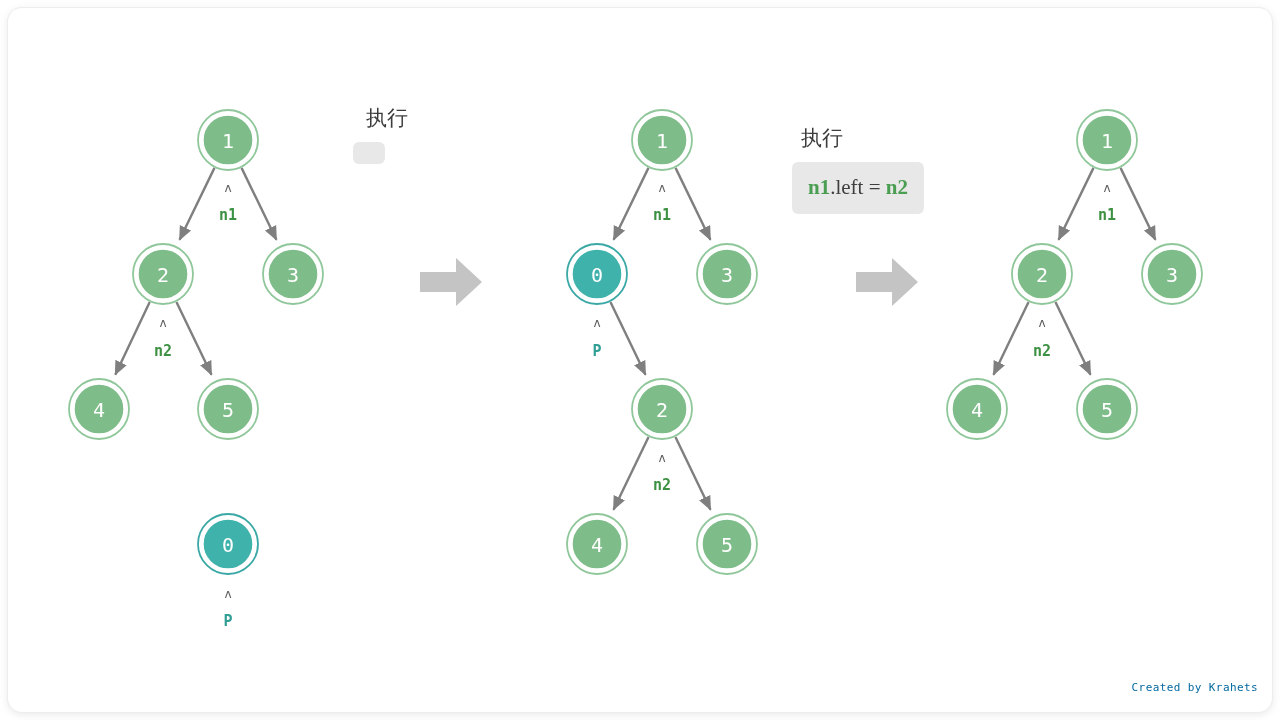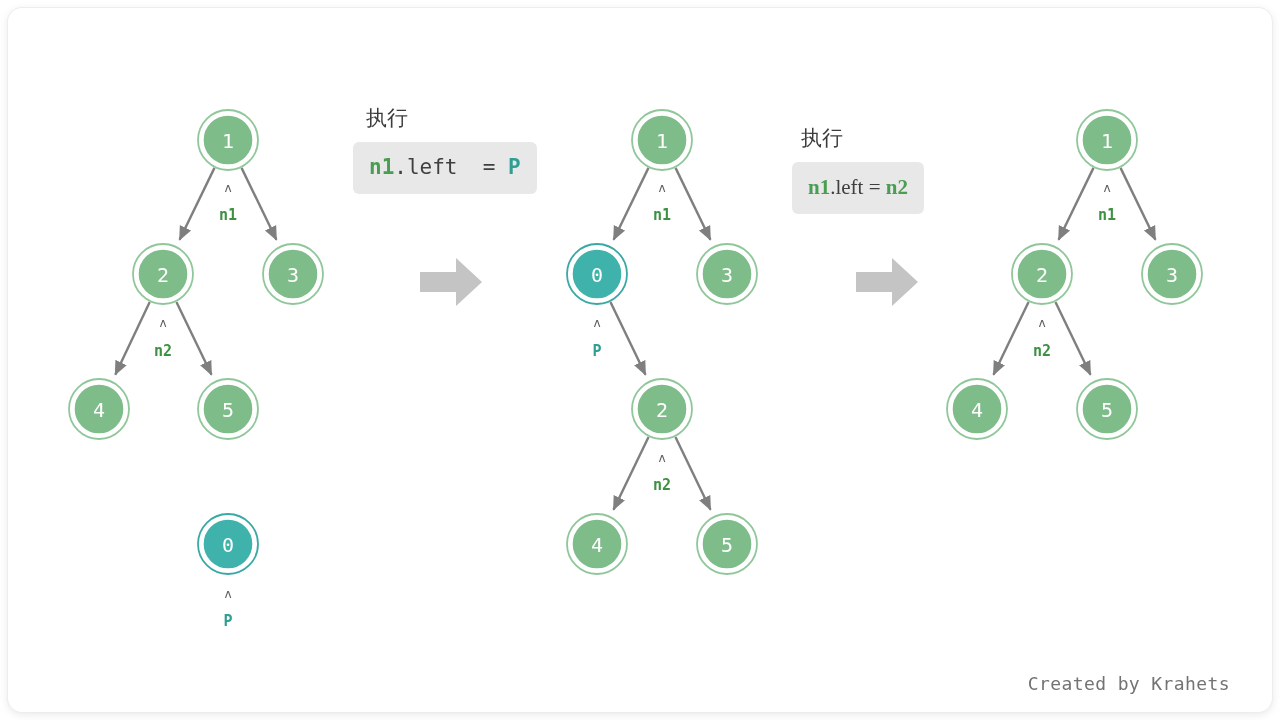--- a/index.html
+++ b/index.html
@@ -66,24 +66,24 @@
     font-family: "DejaVu Sans Mono", "Liberation Mono", monospace;
     font-size: 21px;
     line-height: 30px;
     color: #3f3f3f;
     white-space: pre;
   }
   .code-box .v-green { color: #4a9e52; font-weight: bold; }
   .code-box .v-teal  { color: #2f9e93; font-weight: bold; }
   .credit {
     position: absolute;
-    right: 42px; bottom: 18px;
-    font-family: "DejaVu Sans Mono", "Liberation Mono", monospace;
-    font-size: 18px;
-    color: #737373;
+    right: 14px; bottom: 18px;
+    font-family: "DejaVu Sans Mono", "Liberation Mono", monospace;
+    font-size: 11px;
+    color: #0369a1;
     letter-spacing: 0.4px;
     white-space: nowrap;
   }
 </style>
 </head>
 <body>
 
 <div id="canvas">
 
   <svg class="stage" viewBox="0 0 1264 704">
@@ -229,19 +229,19 @@
         </g>
       </g>
     <g id="transitions-layer">
         <path d="M412,264 L448,264 L448,250 L474,274 L448,298 L448,284 L412,284 Z" fill="#c4c4c4"></path>
         <path d="M848,264 L884,264 L884,250 L910,274 L884,298 L884,284 L848,284 Z" fill="#c4c4c4"></path>
       </g>
   </svg>
 
   <div id="overlay">
       <div class="exec-title" style="left: 358px; top: 96px;">执行</div>
-      <div class="code-box" style="left: 345px; top: 134px;"><div><span class="v-green">n1</span><span>.left  = </span><span class="v-teal">P</span></div></div>
+      <div class="code-box" style="left: 345px; top: 134px;"></div>
       <div class="exec-title" style="left: 793px; top: 116px;">执行</div>
       <div class="code-box" style="left: 784px; top: 154px; font-family: Liberation Serif, serif;"><div><span class="v-green">n1</span><span>.left = </span><span class="v-green">n2</span></div></div>
     </div>
 
   <div class="credit">Created by Krahets</div>
 </div>
 
 </body></html>

